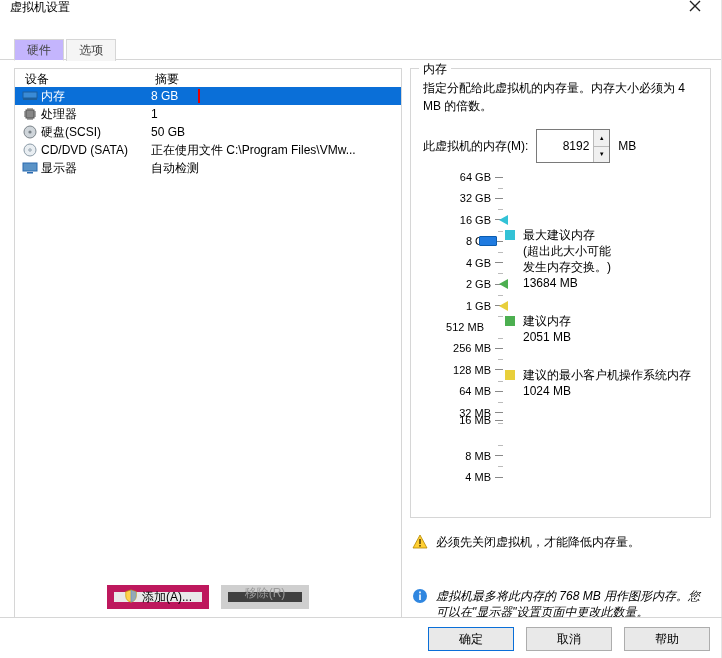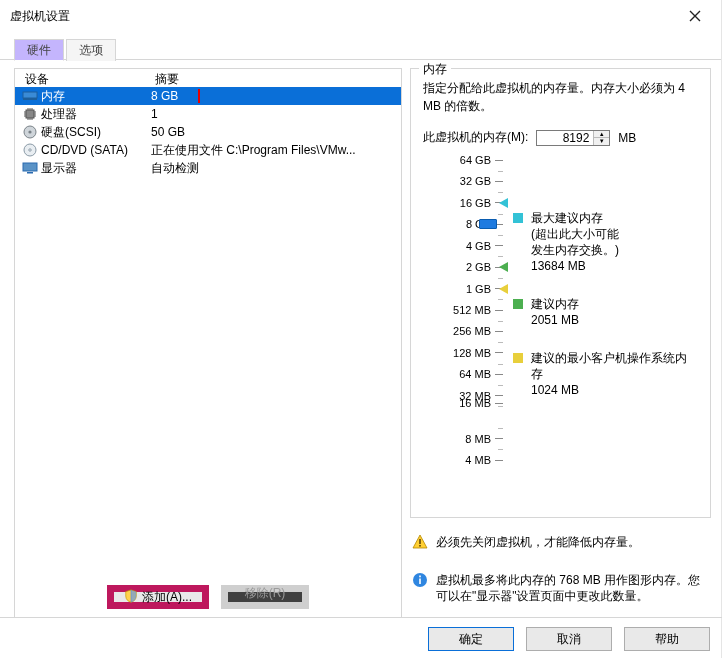--- a/index.html
+++ b/index.html
@@ -4,21 +4,21 @@
 <style>
   * { box-sizing: border-box; }
   html, body { margin: 0; padding: 0; }
   body {
     width: 722px; height: 658px; overflow: hidden;
     font-family: "Microsoft YaHei", "Segoe UI", Tahoma, sans-serif;
     font-size: 12px; color: #000; background: #fff;
     border-right: 1px solid #e5e5e5;
   }
   
-  .titlebar { height: 26px; display: flex; align-items: center; padding: 16px 6px; }
+  .titlebar { height: 26px; display: flex; align-items: flex-end; padding: 16px 6px; }
   .titlebar-title { flex: 1; padding-left: 4px; }
   .close-btn {
     width: 40px; height: 20px; display: flex; align-items: center;
     justify-content: center; cursor: default;
   }
   
   .tabstrip {
     margin-top: 6px; position: relative; height: 22px;
     border-bottom: 1px solid #d6d6d6; padding-left: 14px;
   }
@@ -78,32 +78,32 @@
     border: 1px solid #d6d6d6; padding: 10px 12px 10px 12px; position: relative;
   }
   .fieldset-title {
     position: absolute; top: -8px; left: 8px; background: #fff; padding: 0 4px;
   }
   .mem-desc { line-height: 18px; padding-right: 4px; }
   .mem-input-row {
     margin-top: 14px; display: flex; align-items: center; gap: 8px;
   }
   .spinner {
-    display: inline-flex; border: 1px solid #7a7a7a; height: 16px; background: #fff;
+    display: inline-flex; border: 1px solid #7a7a7a; height: 34px; background: #fff;
   }
   .spinner input {
     width: 56px; border: none; text-align: right; padding: 0 4px;
     font-family: inherit; font-size: 12px; outline: none;
   }
   .spinner .spins { width: 16px; display: flex; flex-direction: column; border-left: 1px solid #bbb; }
   .spinner .spins div { flex: 1; display: flex; align-items: center; justify-content: center; font-size: 6px; background: #f0f0f0; }
   .spinner .spins div:first-child { border-bottom: 1px solid #bbb; }
   
   .mem-scale-area {
-    margin-top: 14px; display: flex; gap: 10px;
+    margin-top: 14px; display: flex; gap: 2px;
   }
   .ruler-col { width: 80px; }
   .ruler {
     position: relative; height: 300px; margin-left: 4px;
   }
   .tick-row {
     position: absolute; left: 0; right: 0; display: flex; align-items: center;
     justify-content: flex-end; height: 12px; transform: translateY(-50%);
   }
   .tick-row .lbl { width: 46px; text-align: right; padding-right: 4px; font-size: 11px; }
@@ -293,21 +293,21 @@
               <div class="tick-row" style="top: 107.143px;">
                 <span class="lbl">2 GB</span>
                 <span class="dash"></span>
               </div>
               <div class="minitick" style="top: 117.857px;"></div>
               <div class="tick-row" style="top: 128.571px;">
                 <span class="lbl">1 GB</span>
                 <span class="dash"></span>
               </div>
               <div class="minitick" style="top: 139.286px;"></div>
-              <div class="tick-row" style="top: 150px;">
+              <div class="tick-row" style="top: 150px; flex-direction: column;">
                 <span class="lbl">512 MB</span>
                 <span class="dash"></span>
               </div>
               <div class="minitick" style="top: 160.714px;"></div>
               <div class="tick-row" style="top: 171.429px;">
                 <span class="lbl">256 MB</span>
                 <span class="dash"></span>
               </div>
               <div class="minitick" style="top: 182.143px;"></div>
               <div class="tick-row" style="top: 192.857px;">
@@ -375,21 +375,21 @@
 
     <div class="warn-row">
       <svg class="ico16" viewBox="0 0 16 16">
           <path d="M8 1 L15 14 H1 Z" fill="#ffcf33" stroke="#b38600" stroke-width="0.8"></path>
           <rect x="7.3" y="5" width="1.4" height="5" fill="#4a3200"></rect>
           <rect x="7.3" y="11" width="1.4" height="1.6" fill="#4a3200"></rect>
         </svg>
       <div>必须先关闭虚拟机，才能降低内存量。</div>
     </div>
 
-    <div class="info-row" style="margin-top:16px;">
+    <div class="info-row" style="margin-top:32px;font-style:italic;">
       <svg class="ico16" viewBox="0 0 16 16">
           <circle cx="8" cy="8" r="7" fill="#2f86e0"></circle>
           <rect x="7.2" y="6.5" width="1.6" height="5.5" fill="#fff"></rect>
           <rect x="7.2" y="3.5" width="1.6" height="1.8" fill="#fff"></rect>
         </svg>
       <div>虚拟机最多将此内存的 768 MB 用作图形内存。您可以在"显示器"设置页面中更改此数量。</div>
     </div>
   </div>
 </div>
 

